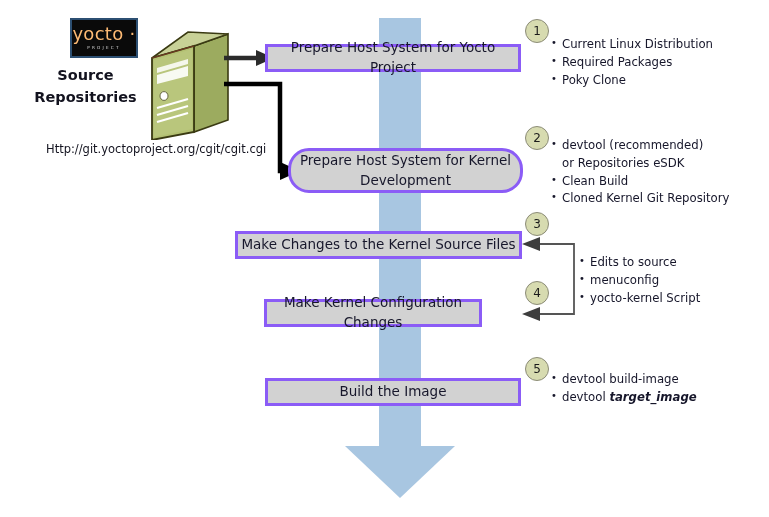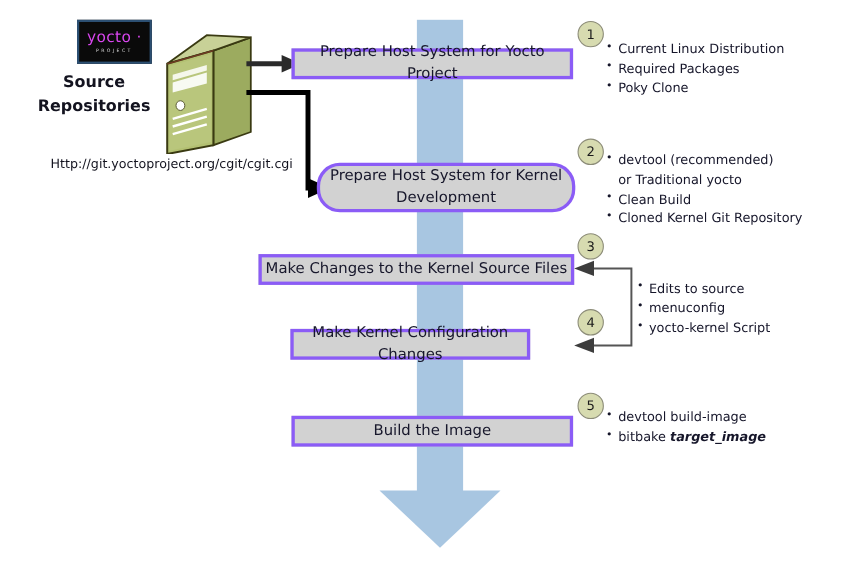--- a/index.html
+++ b/index.html
@@ -19,21 +19,21 @@
   #box1{left:265px;top:44px;width:256px;height:28px;}
   #box2{left:288px;top:148px;width:235px;height:45px;border-radius:21px;}
   #box3{left:235px;top:231px;width:287px;height:28px;}
   #box4{left:264px;top:299px;width:218px;height:28px;}
   #box5{left:265px;top:378px;width:256px;height:28px;text-align:right;}
 
   
   .logo{position:absolute;left:70px;top:18px;width:68px;height:40px;background:#0a0a0a;
     border:2px solid #2c4f72;box-sizing:border-box;display:flex;flex-direction:column;
     align-items:center;justify-content:center;}
-  .logo-main{color:#d946ef;font-size:14px;letter-spacing:.3px;line-height:1;}
+  .logo-main{color:#fdba74;font-size:18px;letter-spacing:.3px;line-height:1;}
   .logo-sub{color:#d8d8d8;font-size:4.2px;letter-spacing:2.2px;line-height:1;margin-top:3px;}
 
   
   .srclabel{position:absolute;left:28px;top:65px;width:115px;text-align:center;
     font-weight:bold;font-size:14.5px;line-height:1.5;color:#13131f;}
   .srcurl{position:absolute;left:6px;top:142px;font-size:11.5px;color:#13131f;white-space:nowrap;margin-left:40px;}
 
   
   .server{position:absolute;left:138px;top:28px;width:96px;height:112px;}
 
@@ -132,34 +132,34 @@
   <div class="bullets" id="g1">
     <ul>
       <li>Current Linux Distribution</li>
       <li>Required Packages</li>
       <li>Poky Clone</li>
     </ul>
   </div>
 
   <div class="bullets" id="g2">
     <ul>
-      <li style="width:152px;">devtool (recommended) or Traditional yocto</li>
+      <li style="width:152px;">devtool (recommended) or Repositories eSDK</li>
       <li>Clean Build</li>
       <li>Cloned Kernel Git Repository</li>
     </ul>
   </div>
 
   <div class="bullets" id="g3">
     <ul>
       <li>Edits to source</li>
       <li>menuconfig</li>
       <li>yocto-kernel Script</li>
     </ul>
   </div>
 
   <div class="bullets" id="g5">
     <ul>
       <li>devtool build-image</li>
-      <li><span>bitbake </span><i>target_image</i></li>
+      <li><span>devtool </span><i>target_image</i></li>
     </ul>
   </div>
 
 </div>
 
 </body></html>

